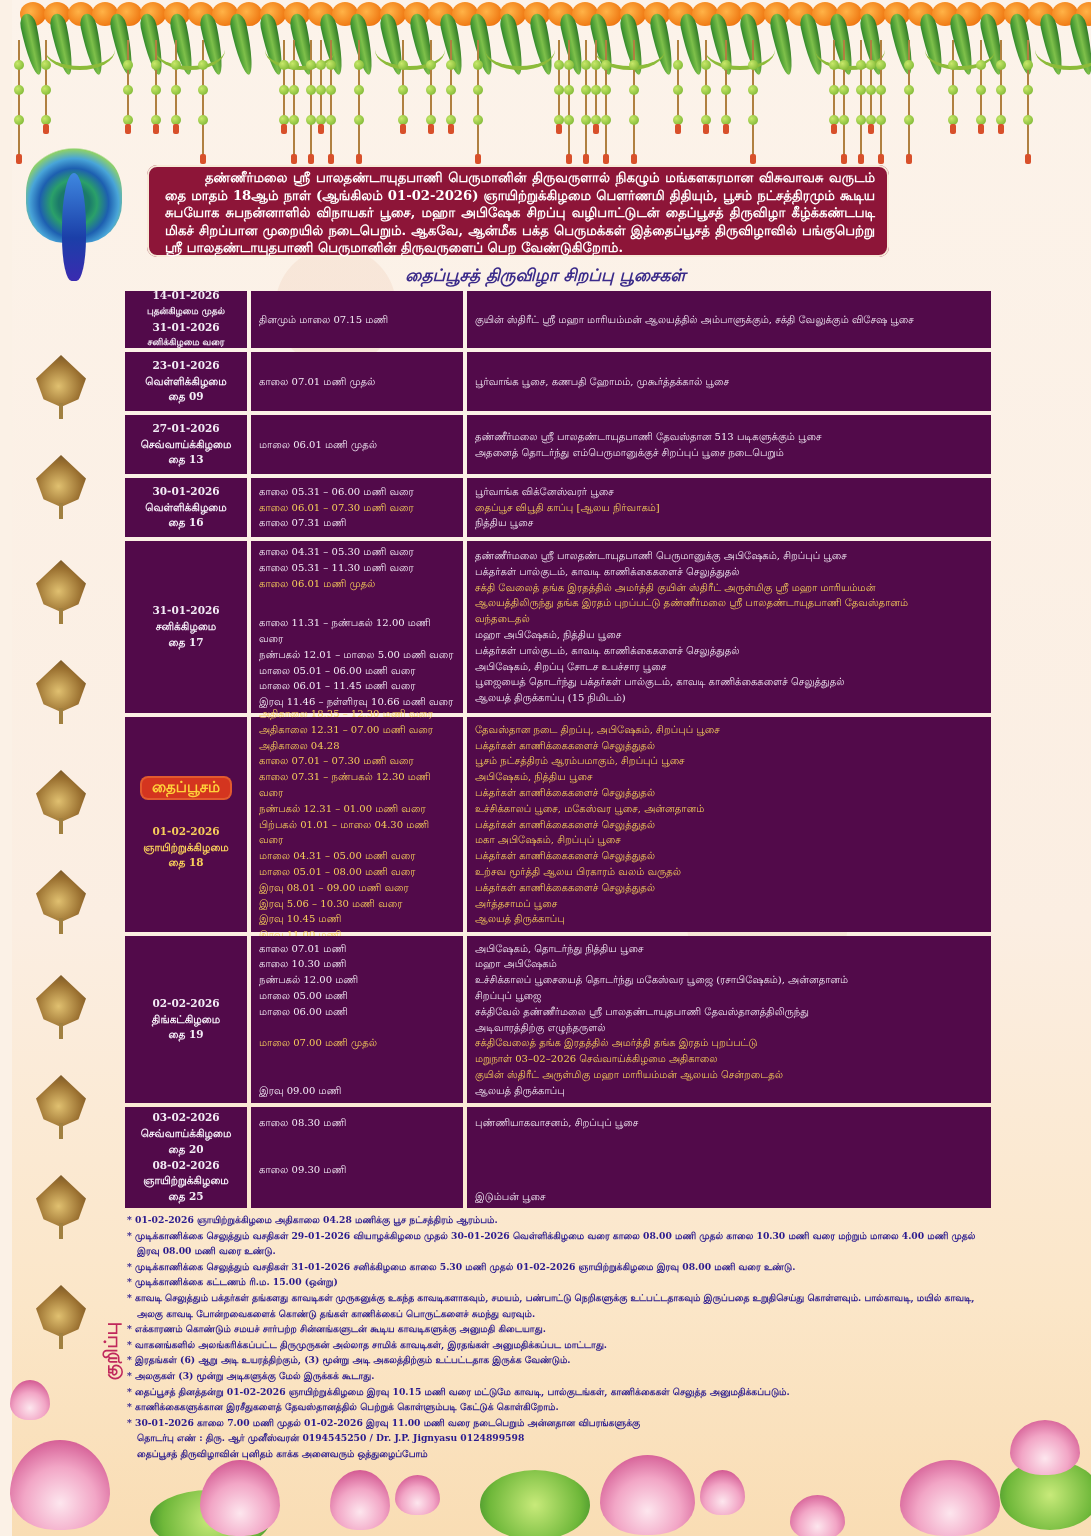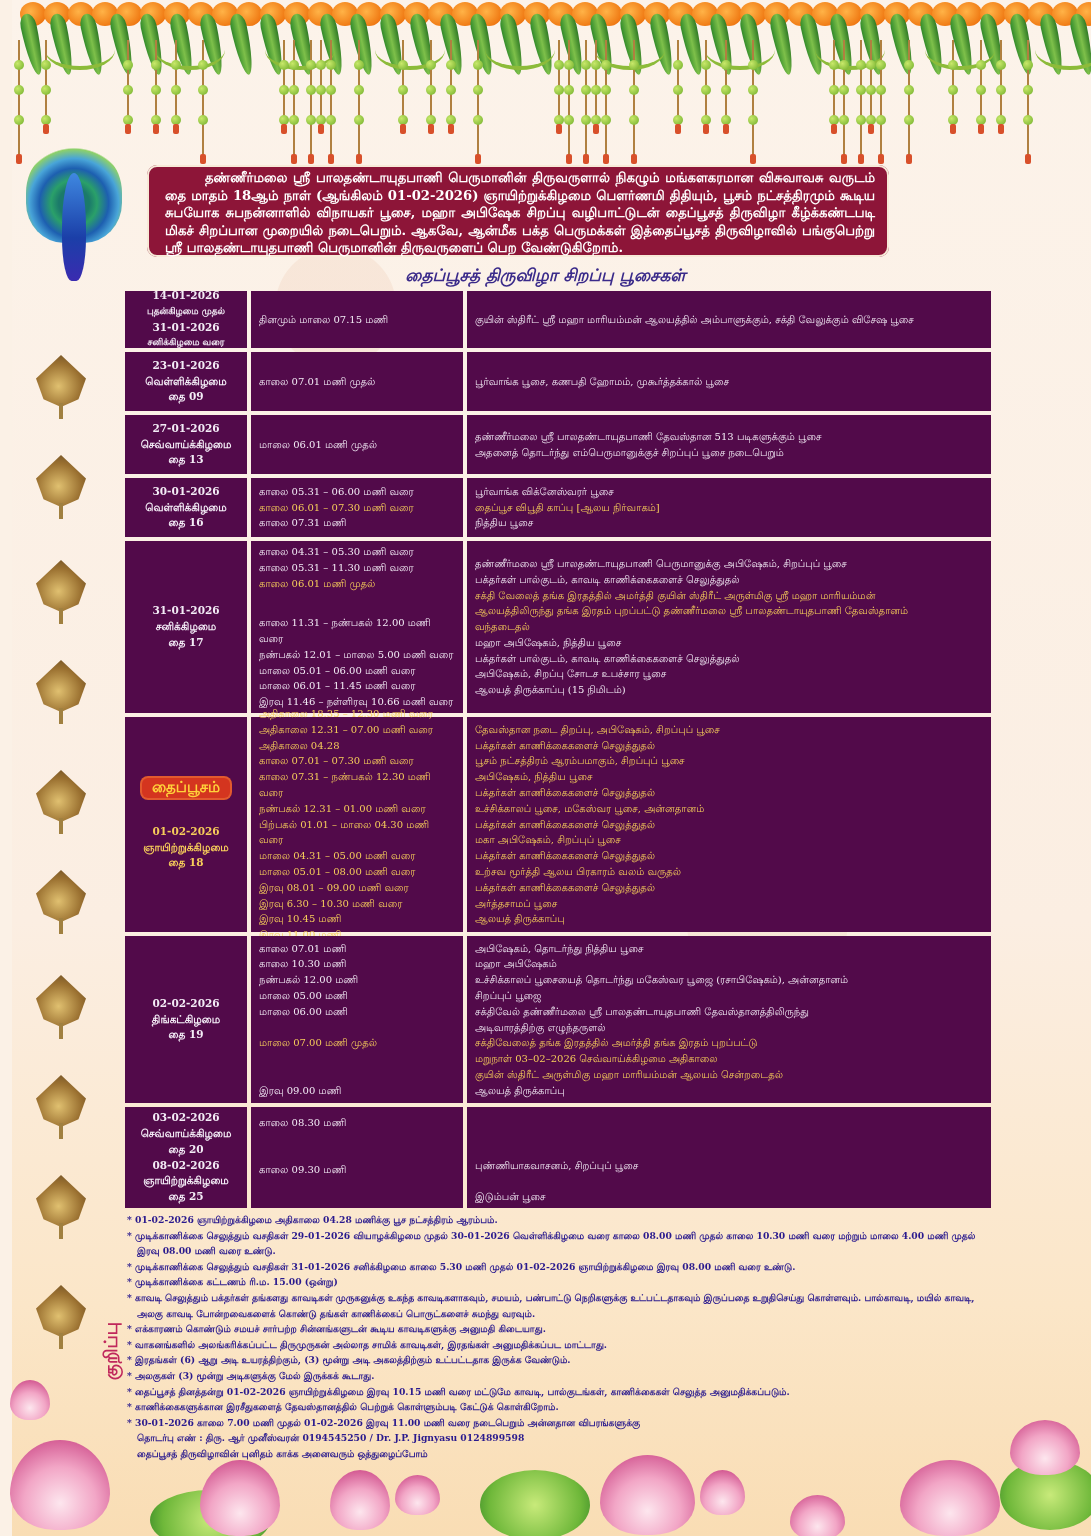--- a/index.html
+++ b/index.html
@@ -536,20 +536,21 @@
     </div>
     <div class="cell c-event">
       <div>தண்ணீர்மலை ஸ்ரீ பாலதண்டாயுதபாணி பெருமானுக்கு அபிஷேகம், சிறப்புப் பூசை</div>
       <div>பக்தர்கள் பால்குடம், காவடி காணிக்கைகளைச் செலுத்துதல்</div>
       <div class="y">சக்தி வேலைத் தங்க இரதத்தில் அமர்த்தி குயின் ஸ்திரீட் அருள்மிகு ஸ்ரீ மஹா மாரியம்மன்</div>
       <div class="y">ஆலயத்திலிருந்து தங்க இரதம் புறப்பட்டு தண்ணீர்மலை ஸ்ரீ பாலதண்டாயுதபாணி தேவஸ்தானம்</div>
       <div class="y">வந்தடைதல்</div>
       <div>மஹா அபிஷேகம், நித்திய பூசை</div>
       <div>பக்தர்கள் பால்குடம், காவடி காணிக்கைகளைச் செலுத்துதல்</div>
       <div>அபிஷேகம், சிறப்பு சோடச உபச்சார பூசை</div>
+      <div>பூஜையைத் தொடர்ந்து பக்தர்கள் பால்குடம், காவடி காணிக்கைகளைச் செலுத்துதல்</div>
       <div>ஆலயத் திருக்காப்பு (15 நிமிடம்)</div>
     </div>
   </div>
 
   <div class="row" style="height:215px">
     <div class="cell c-date" style="align-items:center">
       <span class="tp-badge">தைப்பூசம்</span>
       <div class="y">01-02-2026</div>
       <div class="y">ஞாயிற்றுக்கிழமை</div>
       <div class="y">தை 18</div>
@@ -558,21 +559,21 @@
       <div>அதிகாலை 18.35 – 12.30 மணி வரை</div>
       <div>அதிகாலை 12.31 – 07.00 மணி வரை</div>
       <div>அதிகாலை 04.28</div>
       <div>காலை 07.01 – 07.30 மணி வரை</div>
       <div>காலை 07.31 – நண்பகல் 12.30 மணி வரை</div>
       <div>நண்பகல் 12.31 – 01.00 மணி வரை</div>
       <div>பிற்பகல் 01.01 – மாலை 04.30 மணி வரை</div>
       <div>மாலை 04.31 – 05.00 மணி வரை</div>
       <div>மாலை 05.01 – 08.00 மணி வரை</div>
       <div>இரவு 08.01 – 09.00 மணி வரை</div>
-      <div>இரவு 6.30 – 10.30 மணி வரை</div>
+      <div>இரவு 5.06 – 10.30 மணி வரை</div>
       <div>இரவு 10.45 மணி</div>
       <div>இரவு 11.00 மணி</div>
     </div>
     <div class="cell c-event y">
       <div>தேவஸ்தான நடை திறப்பு, அபிஷேகம், சிறப்புப் பூசை</div>
       <div>பக்தர்கள் காணிக்கைகளைச் செலுத்துதல்</div>
       <div>பூசம் நட்சத்திரம் ஆரம்பமாகும், சிறப்புப் பூசை</div>
       <div>அபிஷேகம், நித்திய பூசை</div>
       <div>பக்தர்கள் காணிக்கைகளைச் செலுத்துதல்</div>
       <div>உச்சிக்காலப் பூசை, மகேஸ்வர பூசை, அன்னதானம்</div>
@@ -626,21 +627,21 @@
       <div>08-02-2026</div>
       <div>ஞாயிற்றுக்கிழமை</div>
       <div>தை 25</div>
     </div>
     <div class="cell c-time" style="justify-content:flex-start;padding-top:8px">
       <div>காலை 08.30 மணி</div>
       <div class="spacer"></div>
       <div class="spacer"></div>
       <div>காலை 09.30 மணி</div>
     </div>
-    <div class="cell c-event" style="justify-content:flex-end;padding-top:8px">
+    <div class="cell c-event" style="justify-content:space-between;padding-top:8px">
       <div>புண்ணியாகவாசனம், சிறப்புப் பூசை</div>
       <div class="spacer"></div>
       <div>இடும்பன் பூசை</div>
     </div>
   </div>
 </div>
 
 <div class="vlabel">குறிப்பு</div>
 
 <div class="notes">

